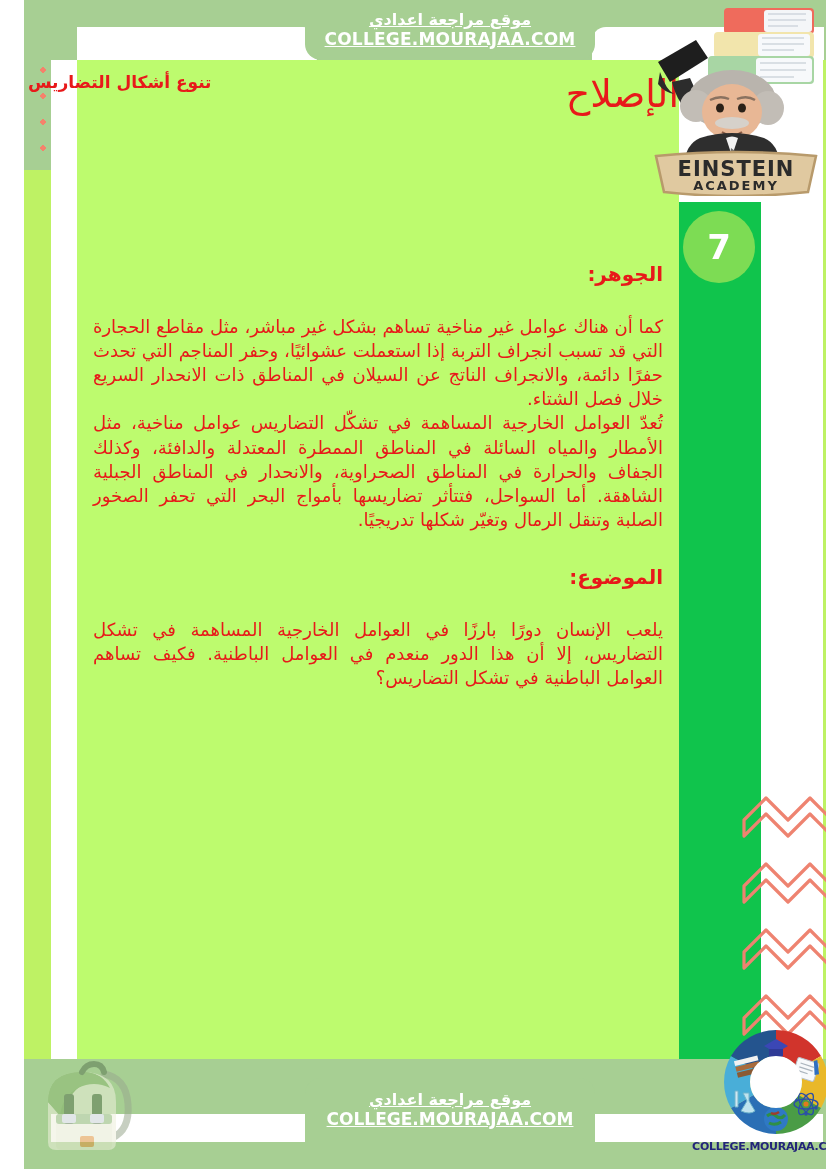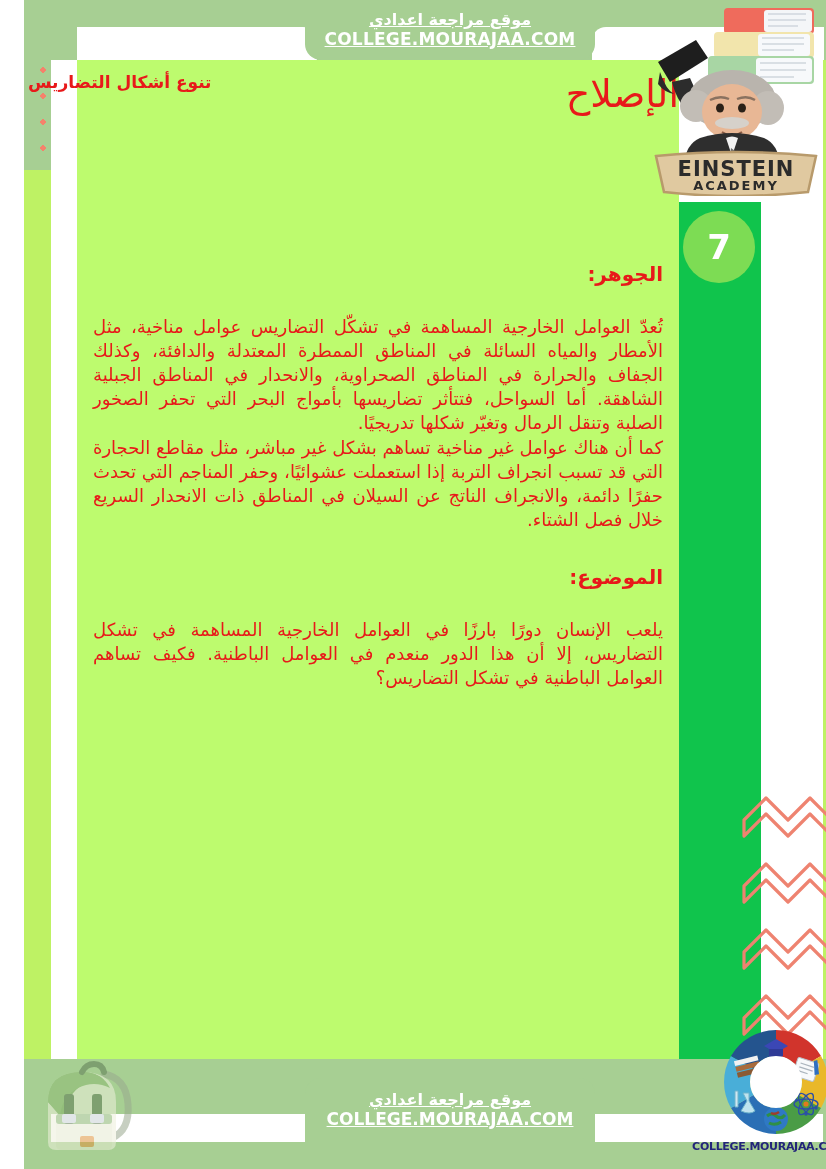--- a/index.html
+++ b/index.html
@@ -325,22 +325,22 @@
 
 
     <div class="gap-lg"></div>
 
 
     <div class="gap-md"></div>
 
     <div class="sec">
       <div class="sec-head">الجوهر:</div>
       <div class="gap-md"></div>
+      <p class="sec-body">كما أن هناك عوامل غير مناخية تساهم بشكل غير مباشر، مثل مقاطع الحجارة التي قد تسبب انجراف التربة إذا استعملت عشوائيًا، وحفر المناجم التي تحدث حفرًا دائمة، والانجراف الناتج عن السيلان في المناطق ذات الانحدار السريع خلال فصل الشتاء.</p>
       <p class="sec-body">تُعدّ العوامل الخارجية المساهمة في تشكّل التضاريس عوامل مناخية، مثل الأمطار والمياه السائلة في المناطق الممطرة المعتدلة والدافئة، وكذلك الجفاف والحرارة في المناطق الصحراوية، والانحدار في المناطق الجبلية الشاهقة. أما السواحل، فتتأثر تضاريسها بأمواج البحر التي تحفر الصخور الصلبة وتنقل الرمال وتغيّر شكلها تدريجيًا.</p>
-      <p class="sec-body">كما أن هناك عوامل غير مناخية تساهم بشكل غير مباشر، مثل مقاطع الحجارة التي قد تسبب انجراف التربة إذا استعملت عشوائيًا، وحفر المناجم التي تحدث حفرًا دائمة، والانجراف الناتج عن السيلان في المناطق ذات الانحدار السريع خلال فصل الشتاء.</p>
     </div>
 
     <div class="gap-md"></div>
 
     <div class="sec">
       <div class="sec-head">الموضوع:</div>
       <div class="gap-md"></div>
       <p class="sec-body">يلعب الإنسان دورًا بارزًا في العوامل الخارجية المساهمة في تشكل التضاريس، إلا أن هذا الدور منعدم في العوامل الباطنية. فكيف تساهم العوامل الباطنية في تشكل التضاريس؟</p>
     </div>
 

